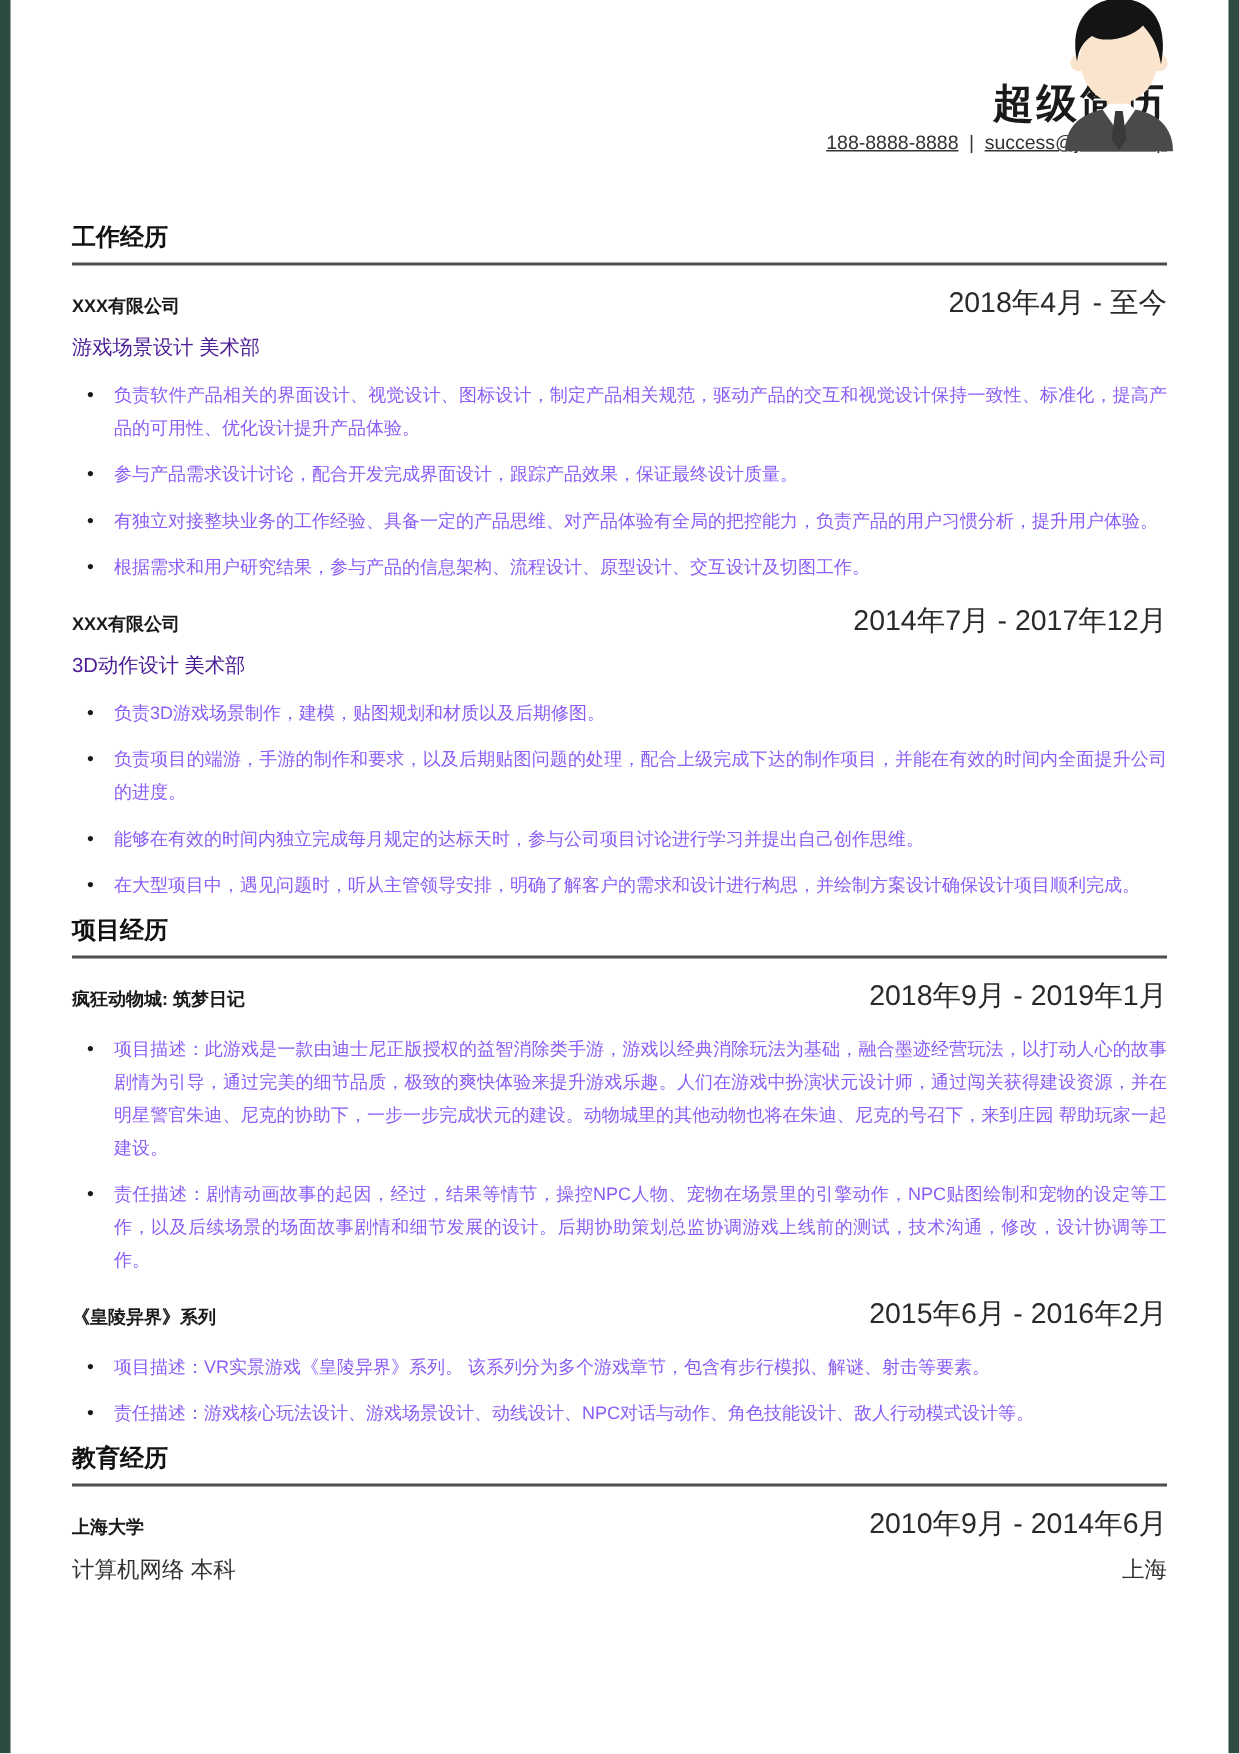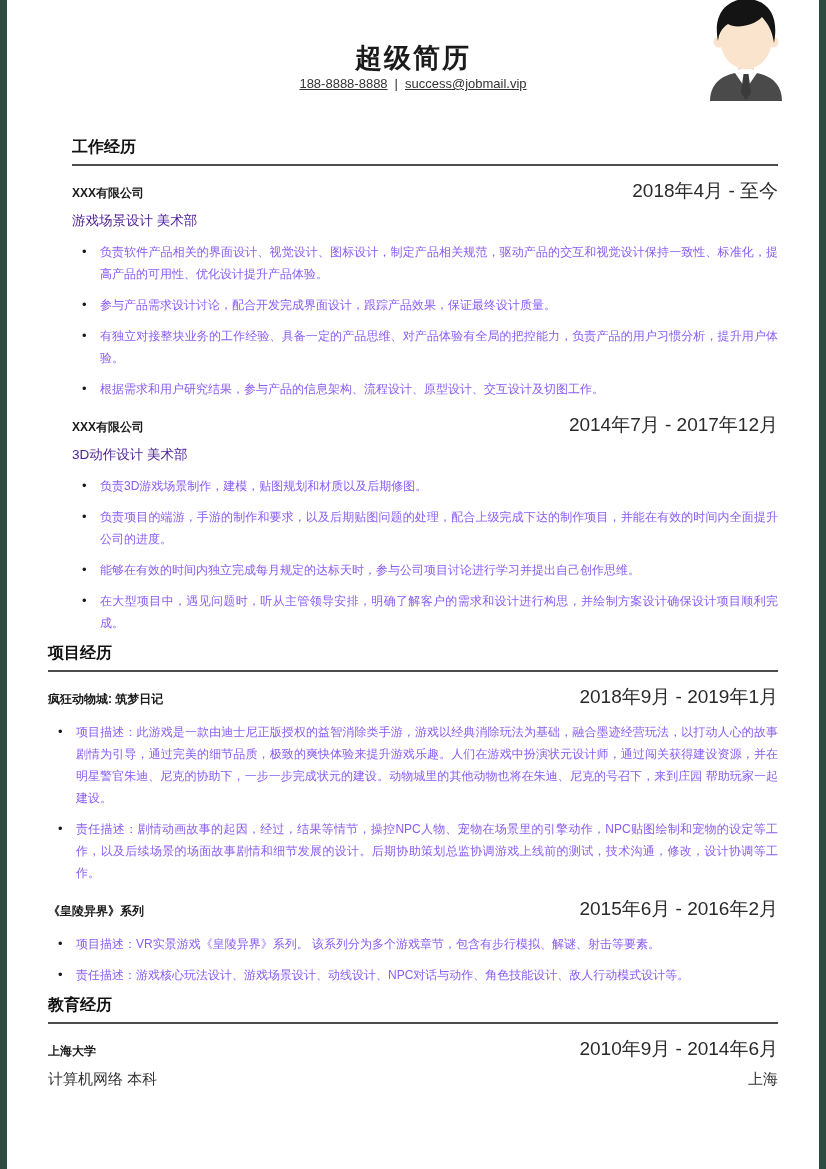--- a/index.html
+++ b/index.html
@@ -4,29 +4,29 @@
 <style>
   html,body { margin:0; padding:0; background:#ffffff; }
   body { width:826px; height:1169px; font-family:"Liberation Sans", sans-serif; }
   .page { position:relative; width:826px; height:1169px; background:#ffffff; overflow:hidden; }
   .edge { position:absolute; top:0; bottom:0; width:7px; background:#2E4B41; }
   .edge.left { left:0; }
   .edge.right { right:0; }
   .content { padding:0 48px; }
 
   
-  .hdr { position:relative; padding-top:40px; text-align:center; }
+  .hdr { position:relative; padding-top:51px; text-align:right; }
   .title { margin:0; font-size:27px; font-weight:bold; color:#1a1a1a; letter-spacing:2px; }
   .contact { font-size:13px; color:#333333;text-decoration:underline; }
   .contact .sep { margin:0 7px; color:#333333; }
   .avatar { position:absolute; top:-5px; right:-12px; width:88px; height:106px; }
 
   
   .section { }
-  .section.first { margin-top:46px;margin-left:24px; }
+  .section.first { margin-top:46px; }
   .section-title { margin:0; font-size:16px; font-weight:bold; color:#111111; padding-bottom:6px; border-bottom:2px solid #4d4d4d; }
 
   .entry-head { display:flex; justify-content:space-between; align-items:baseline; margin-top:12px; }
   .company { font-size:12px; font-weight:bold; color:#1a1a1a; }
   .date { font-size:19px; color:#2a2a2a; white-space:nowrap; }
   .role { margin-top:8px; font-size:13.5px; color:#4c1d95; }
 
   .bullets { list-style:none; margin:11px 0 0 0; padding:0; }
   .bullets li { position:relative; padding-left:28px; font-size:12px; line-height:22px; color:#8b5cf6; margin-bottom:9px; text-align:justify; }
   .bullets li::before { content:"•"; position:absolute; left:10px; top:0; color:#1a1a1a; font-size:13px; }

